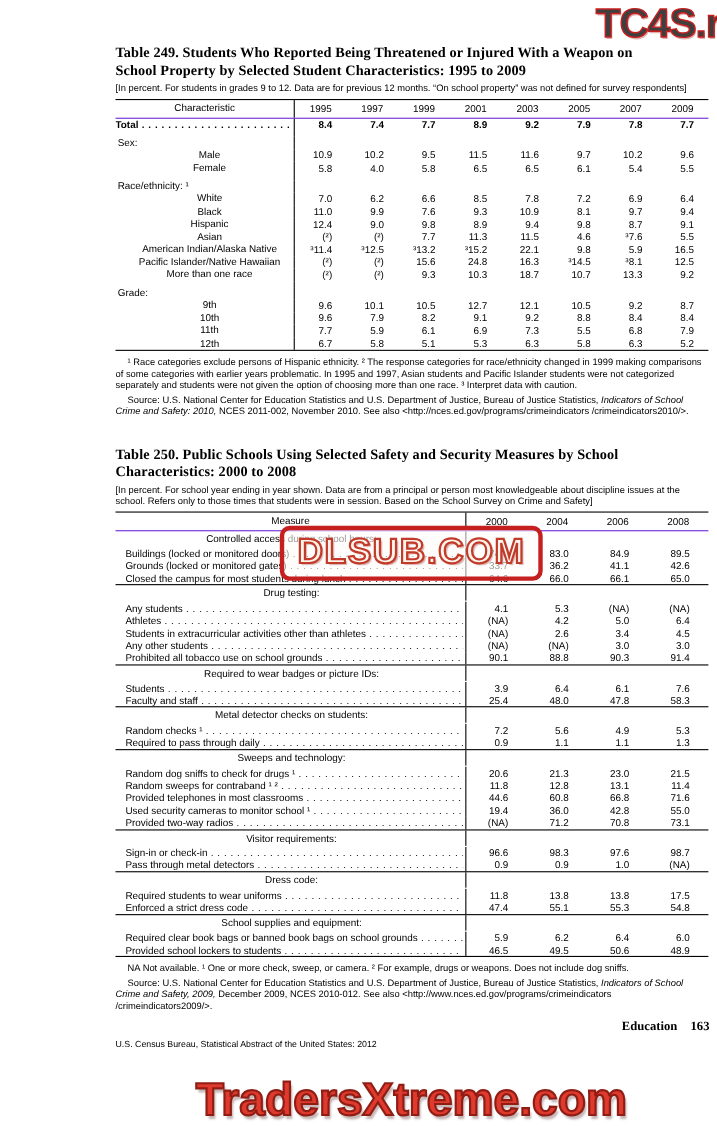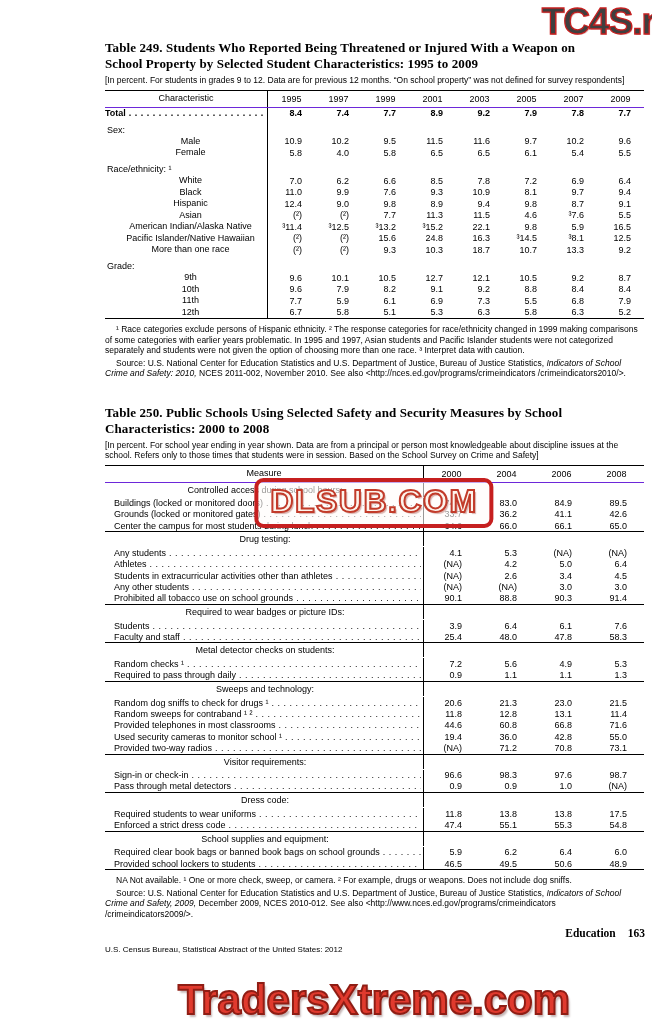--- a/index.html
+++ b/index.html
@@ -349,21 +349,21 @@
           <div class="txt">Grounds (locked or monitored gates)</div>
           <div class="dots">. . . . . . . . . . . . . . . . . . . . . . . . . . . . . . . . . . . . . . . . . . . . . . . . . . . . . . . . . . . . . . . . . . . . . . . . . . . . . . . . . . . . . . . . . . </div>
         </div>
         <div class="val">33.7</div>
         <div class="val">36.2</div>
         <div class="val">41.1</div>
         <div class="val">42.6</div>
       </div>
       <div class="trow item">
         <div class="lbl">
-          <div class="txt">Center the campus for most students during lunch</div>
+          <div class="txt">Closed the campus for most students during lunch</div>
           <div class="dots">. . . . . . . . . . . . . . . . . . . . . . . . . . . . . . . . . . . . . . . . . . . . . . . . . . . . . . . . . . . . . . . . . . . . . . . . . . . . . . . . . . . . . . . . . . </div>
         </div>
         <div class="val">64.6</div>
         <div class="val">66.0</div>
         <div class="val">66.1</div>
         <div class="val">65.0</div>
       </div>
       <div class="trow group">
         <div class="lbl">
           <div class="txt">Drug testing:</div>

